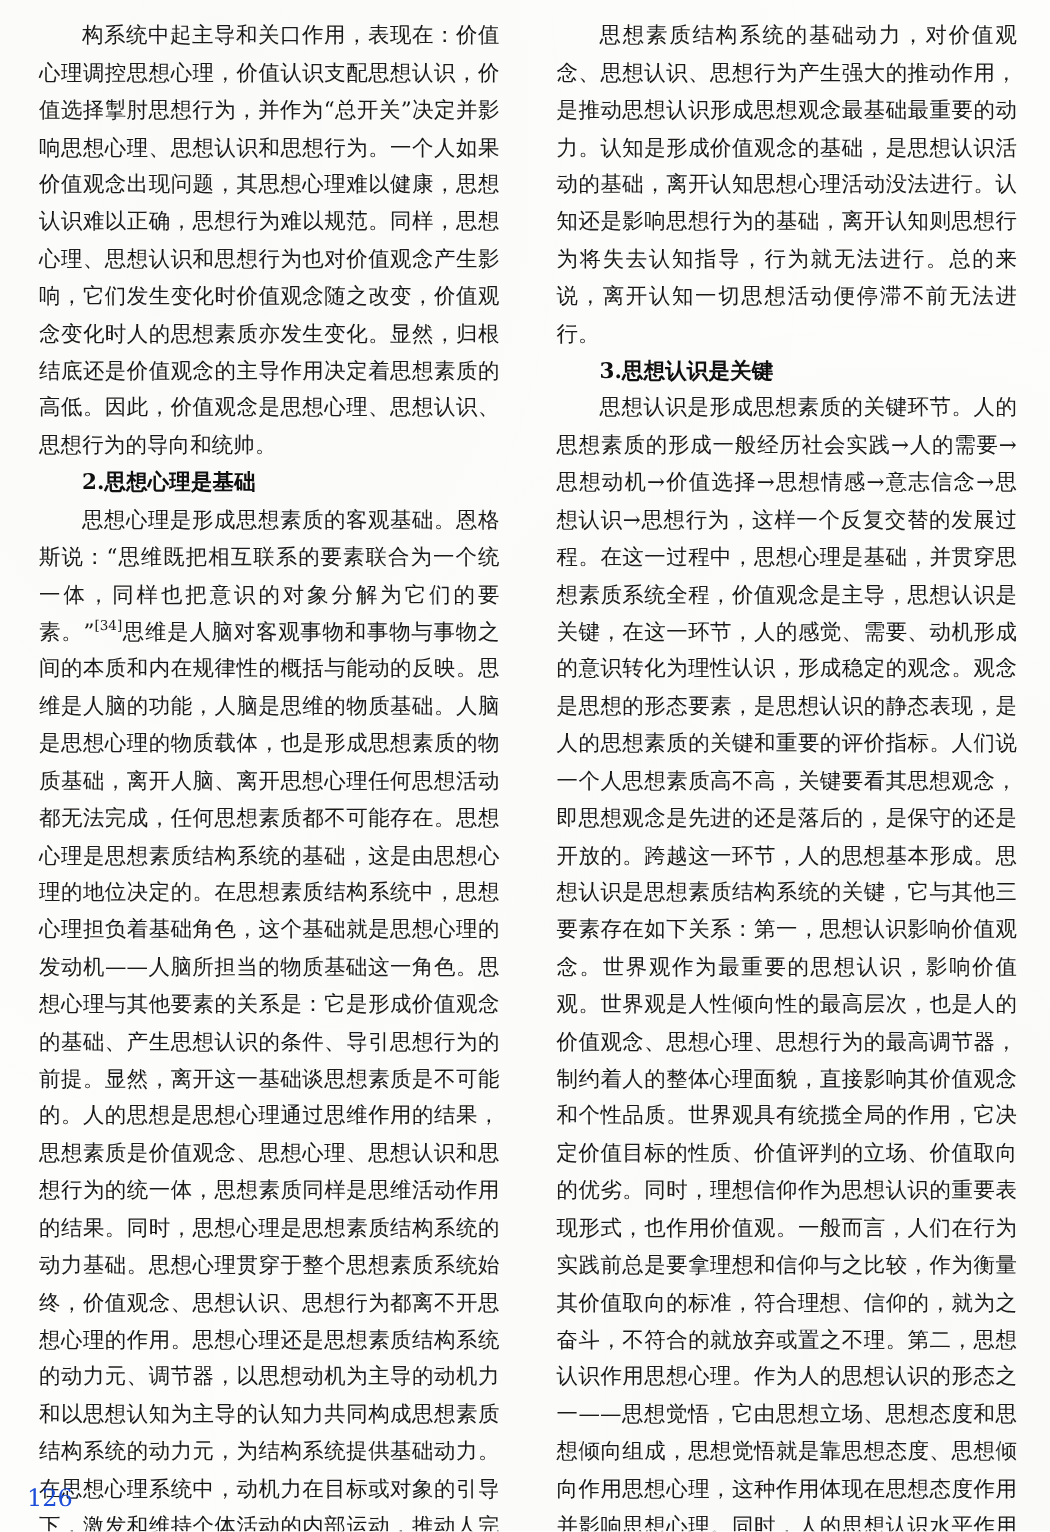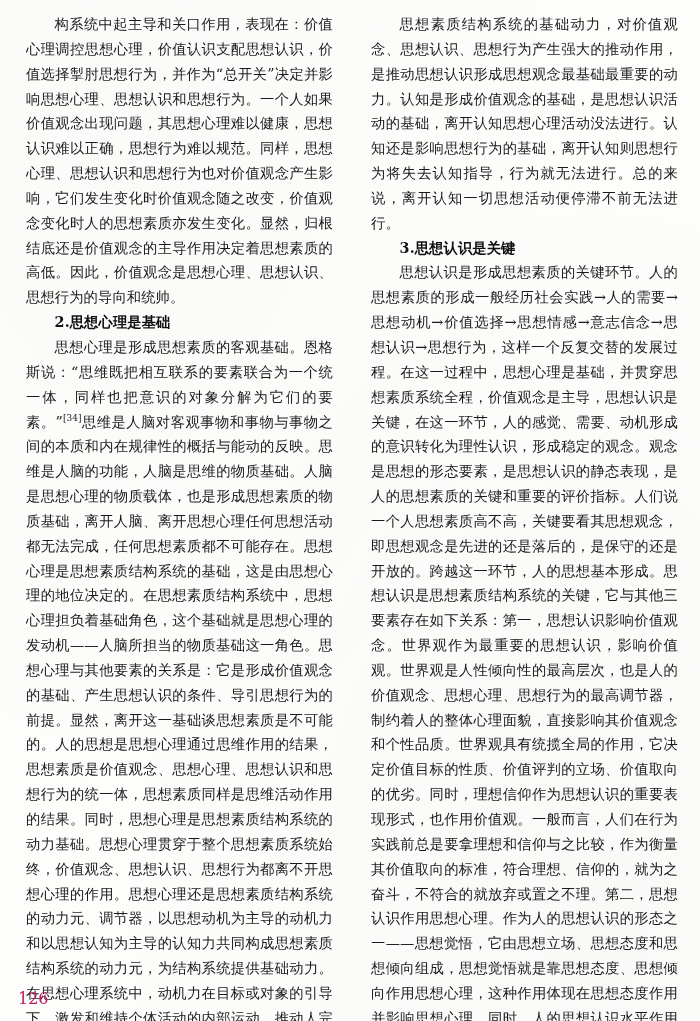--- a/index.html
+++ b/index.html
@@ -68,21 +68,21 @@
     vertical-align: super;
     line-height: 0;
     letter-spacing: 0;
   }
   .page-number {
     position: absolute;
     left: 18px;
     bottom: 14px;
     font-size: 16px;
     line-height: 1;
-    color: #be185d;
+    color: #1d4ed8;
     font-family: "DejaVu Serif", "Liberation Serif", serif;
     z-index: 6;
   }
 </style>
 </head>
 <body>
 
 <div id="page">
 
   <div class="columns">

